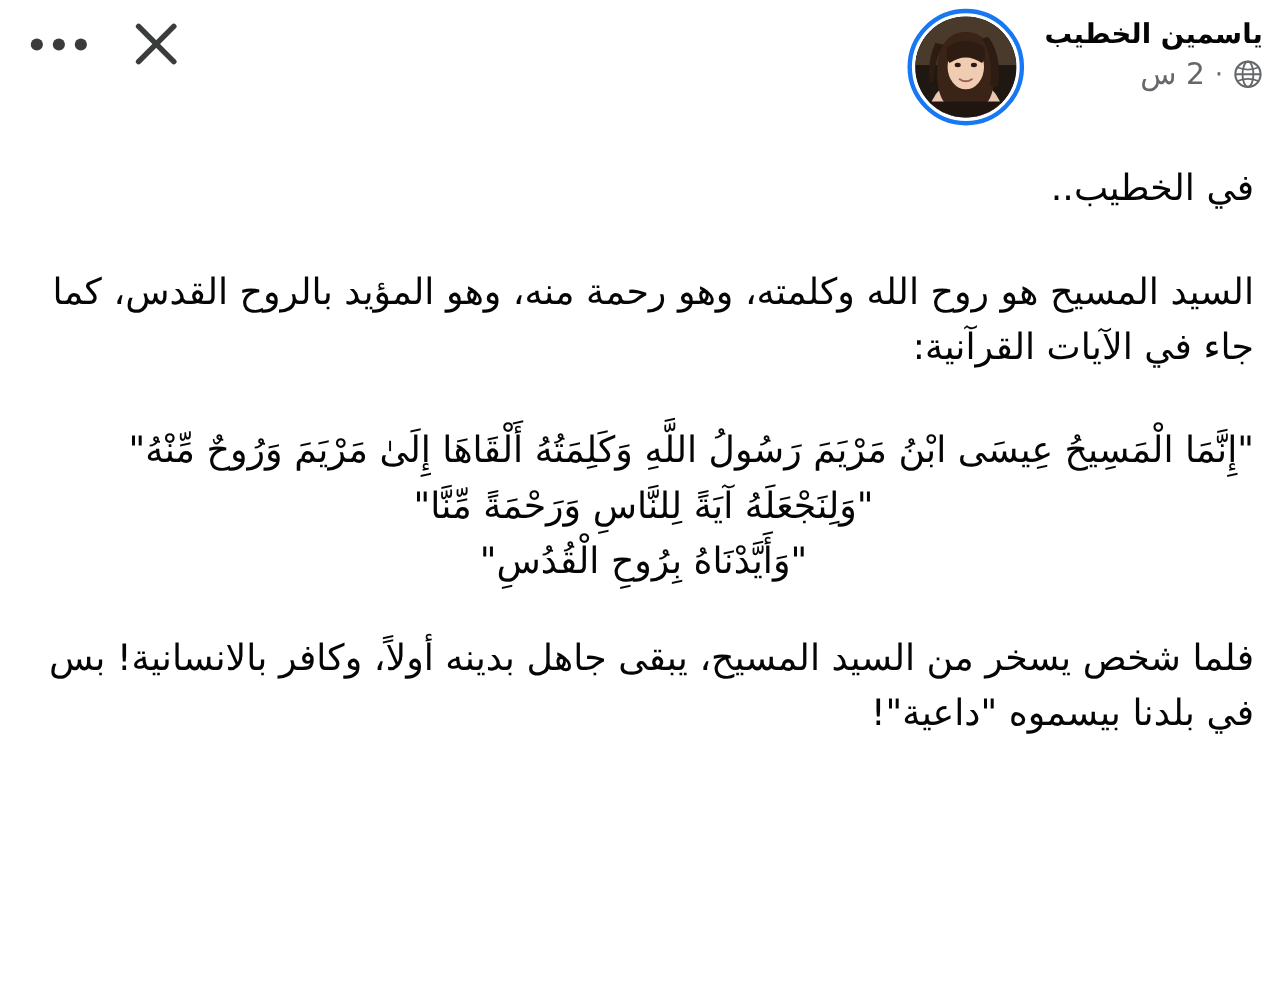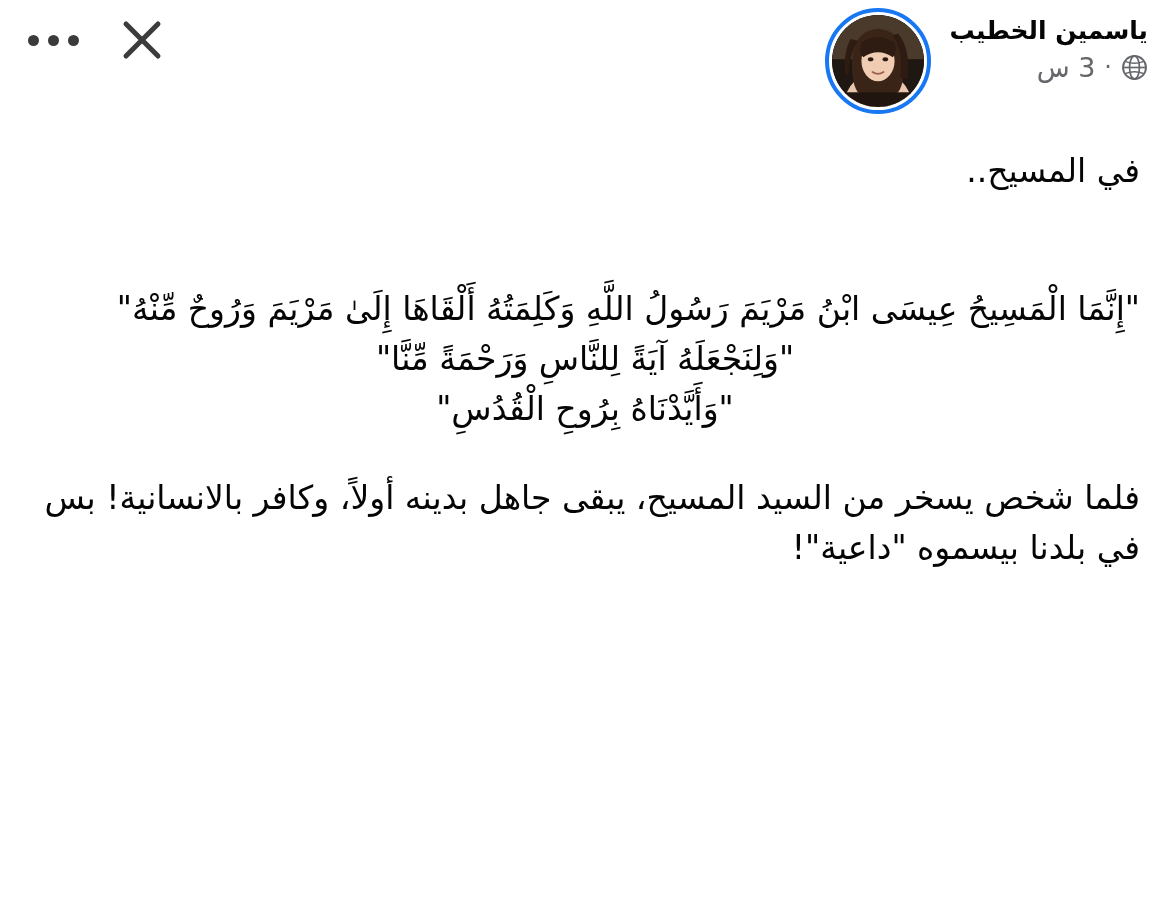--- a/index.html
+++ b/index.html
@@ -169,21 +169,21 @@
         <span class="globe-icon">
           <svg viewBox="0 0 24 24" width="27" height="27" aria-hidden="true">
             <circle cx="12" cy="12" r="10.2" fill="none" stroke="#65676b" stroke-width="1.7"></circle>
             <ellipse cx="12" cy="12" rx="4.4" ry="10.2" fill="none" stroke="#65676b" stroke-width="1.5"></ellipse>
             <line x1="1.9" y1="12" x2="22.1" y2="12" stroke="#65676b" stroke-width="1.5"></line>
             <path d="M3.6 6.6 Q12 10 20.4 6.6" fill="none" stroke="#65676b" stroke-width="1.3"></path>
             <path d="M3.6 17.4 Q12 14 20.4 17.4" fill="none" stroke="#65676b" stroke-width="1.3"></path>
           </svg>
         </span>
         <span class="meta-dot">·</span>
-        <span class="meta-time">3 س</span>
+        <span class="meta-time">2 س</span>
       </div>
     </div>
 
     <div class="avatar-wrap">
       <div class="avatar">
         <svg viewBox="0 0 100 100" aria-hidden="true">
           <defs>
             <clipPath id="av">
                 <circle cx="50" cy="50" r="50"></circle>
               </clipPath>
@@ -203,24 +203,25 @@
             <rect x="0" y="84" width="100" height="16" fill="#20150f"></rect>
           </g>
         </svg>
       </div>
     </div>
   </div>
 </div>
 
 <div class="post-body">
 
-  <p class="post-p">في المسيح..</p>
+  <p class="post-p">في الخطيب..</p>
 
   <div class="post-gap"></div>
 
+  <p class="post-p">السيد المسيح هو روح الله وكلمته، وهو رحمة منه، وهو المؤيد بالروح القدس، كما جاء في الآيات القرآنية:</p>
 
   <div class="post-gap"></div>
 
   <div class="verses">
     <p class="post-p verse-1">"إِنَّمَا الْمَسِيحُ عِيسَى ابْنُ مَرْيَمَ رَسُولُ اللَّهِ وَكَلِمَتُهُ أَلْقَاهَا إِلَىٰ مَرْيَمَ وَرُوحٌ مِّنْهُ"</p>
     <p class="post-p verse-2">"وَلِنَجْعَلَهُ آيَةً لِلنَّاسِ وَرَحْمَةً مِّنَّا"</p>
     <p class="post-p verse-3">"وَأَيَّدْنَاهُ بِرُوحِ الْقُدُسِ"</p>
   </div>
 
   <div class="post-gap-sm"></div>

